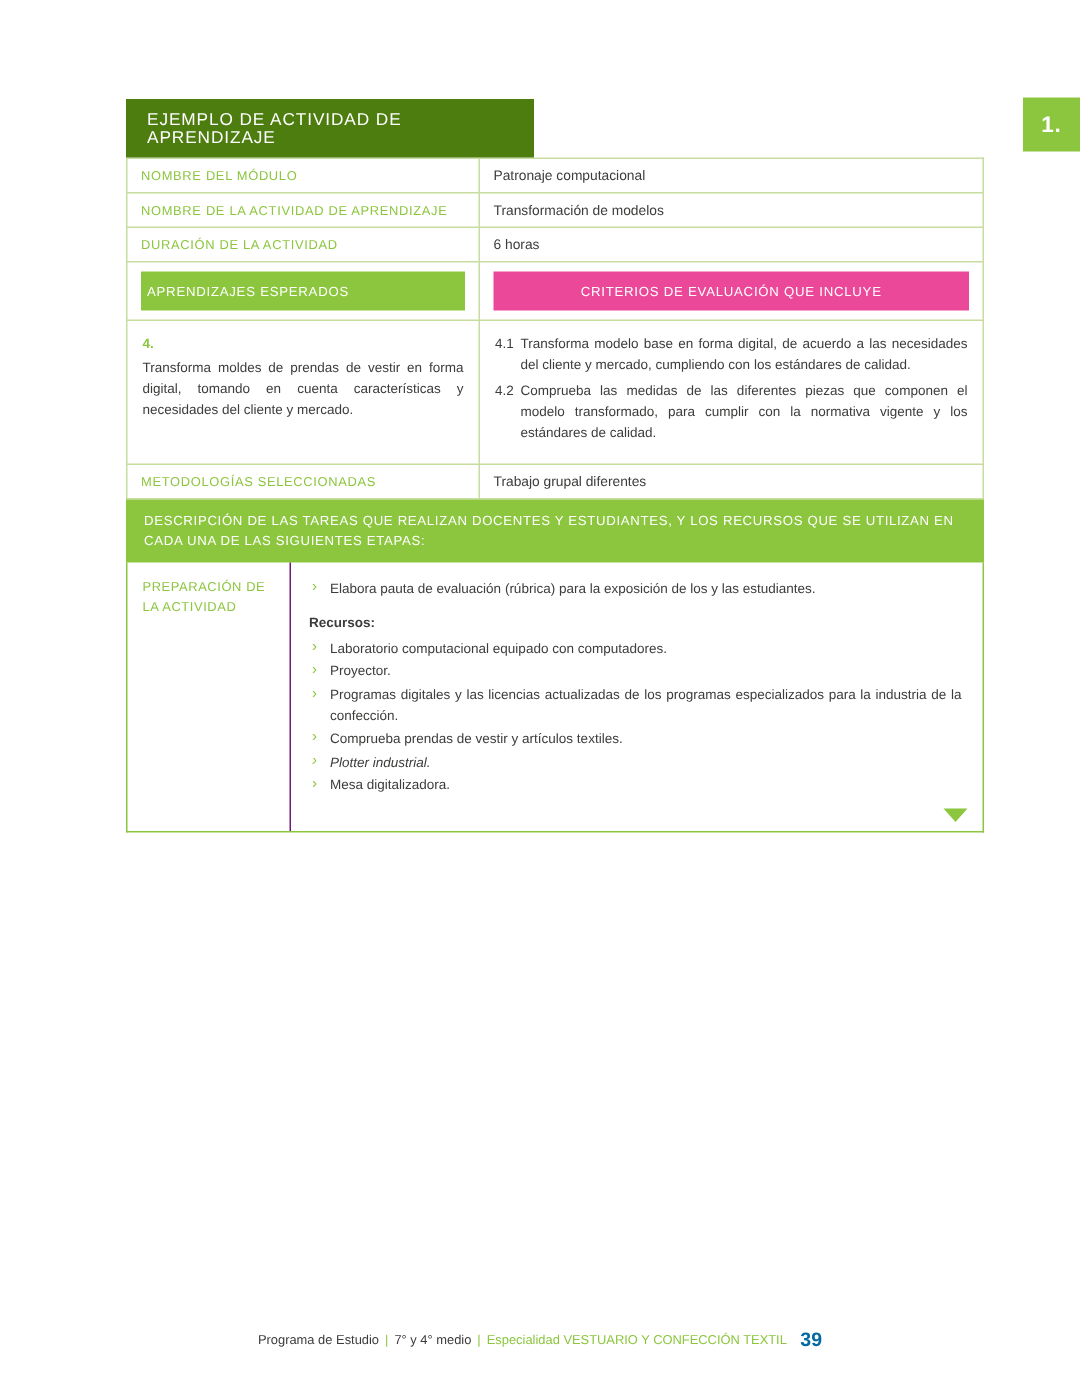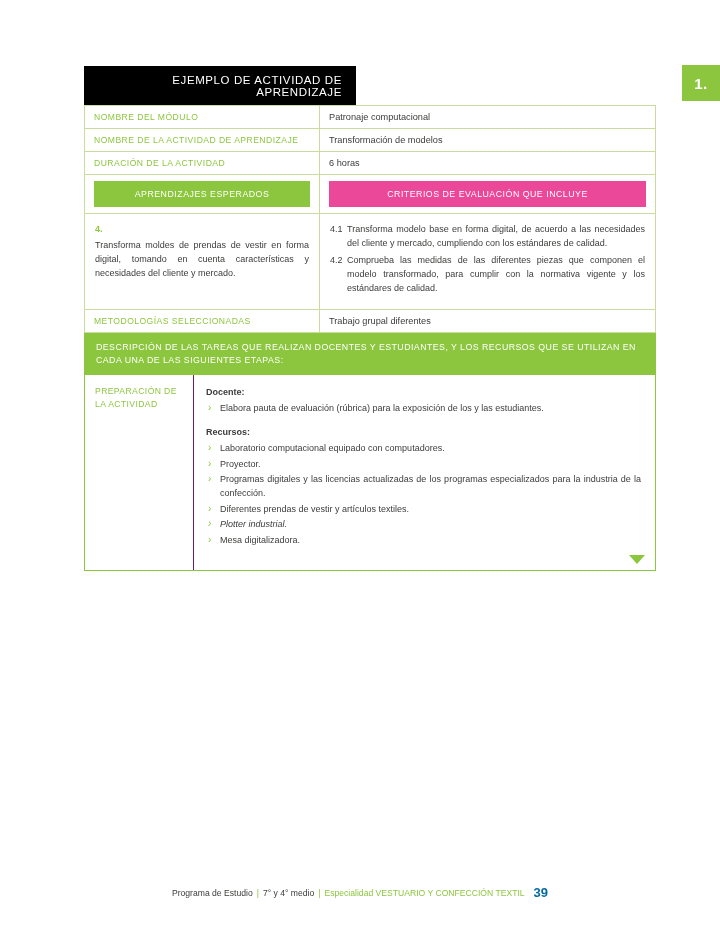--- a/index.html
+++ b/index.html
@@ -40,29 +40,28 @@
 
   
   .sheet {
     position: absolute;
     left: 84px;
     top: 66px;
     width: 572px;
   }
 
   .title-bar {
-    background: #000000;
+    background: #4d7c0f;
     color: #ffffff;
     font-size: 11.5px;
     letter-spacing: 0.6px;
     padding: 8px 14px 7px 14px;
     display: inline-block;
     width: 272px;
     box-sizing: border-box;
-    text-align: right;
   }
 
   table.info {
     border-collapse: collapse;
     width: 100%;
     table-layout: fixed;
   }
   table.info td {
     border: 1px solid #c8dca0;
     vertical-align: top;
@@ -83,21 +82,20 @@
   
   .hdr-row td {
     border: 1px solid #ffffff;
     padding: 0;
   }
   .hdr-green {
     background: #8cc63e;
     color: #ffffff;
     font-size: 8.8px;
     letter-spacing: 0.5px;
-    text-align: center;
     padding: 8px 4px;
   }
   .hdr-gray {
     background: #ec4899;
     color: #ffffff;
     font-size: 8.8px;
     letter-spacing: 0.5px;
     text-align: center;
     padding: 8px 4px;
   }
@@ -276,30 +274,29 @@
         <td class="val">Trabajo grupal diferentes</td>
       </tr>
     </tbody>
       </table>
 
     <div class="desc-band">DESCRIPCIÓN DE LAS TAREAS QUE REALIZAN DOCENTES Y ESTUDIANTES, Y LOS RECURSOS QUE SE UTILIZAN EN CADA UNA DE LAS SIGUIENTES ETAPAS:</div>
 
     <div class="tasks">
       <div class="tasks-left">PREPARACIÓN DE LA ACTIVIDAD</div>
       <div class="tasks-right">
-        <div class="tr-head">Docente:</div>
         <ul class="bullets">
           <li>Elabora pauta de evaluación (rúbrica) para la exposición de los y las estudiantes.</li>
         </ul>
         <div class="tr-head second">Recursos:</div>
         <ul class="bullets">
           <li>Laboratorio computacional equipado con computadores.</li>
           <li>Proyector.</li>
           <li>Programas digitales y las licencias actualizadas de los programas especializados para la industria de la confección.</li>
-          <li>Diferentes prendas de vestir y artículos textiles.</li>
+          <li>Comprueba prendas de vestir y artículos textiles.</li>
           <li class="italic">Plotter industrial.</li>
           <li>Mesa digitalizadora.</li>
         </ul>
       </div>
       <div class="arrow-down"></div>
     </div>
 
   </div>
 
   <div class="footer">

